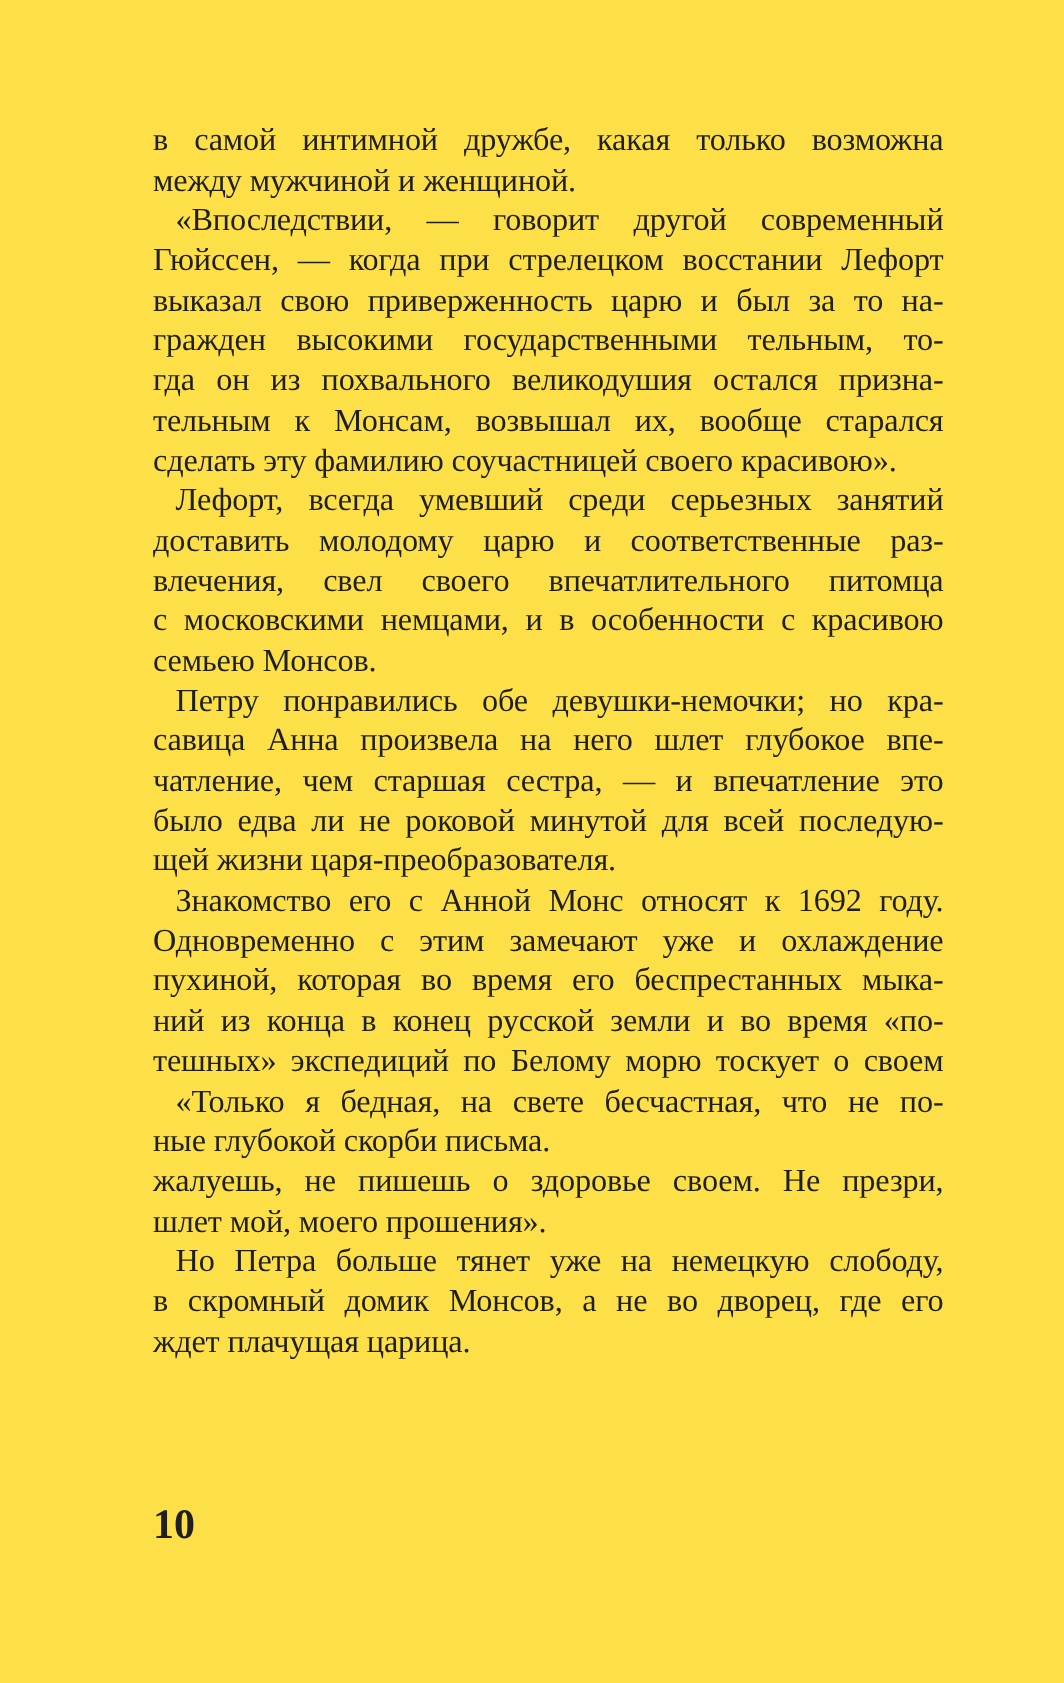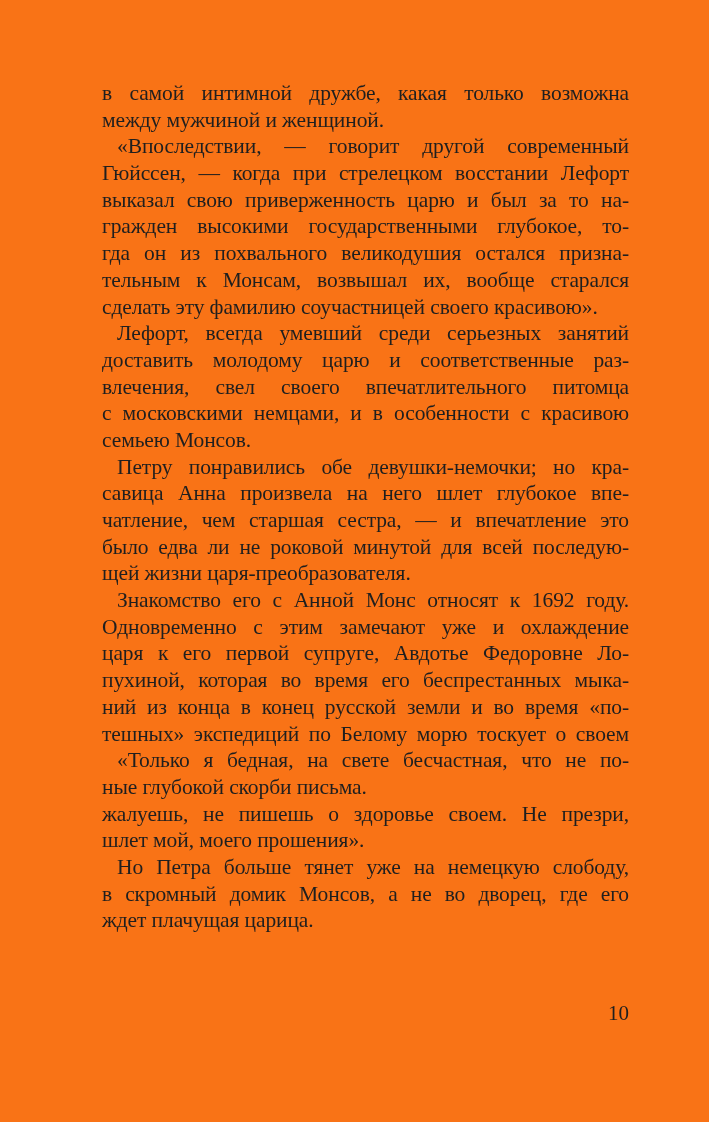--- a/index.html
+++ b/index.html
@@ -4,21 +4,21 @@
 <style>
   html, body {
     margin: 0;
     padding: 0;
     background: #ffffff;
   }
   .book-page {
     position: relative;
     width: 709px;
     height: 1122px;
-    background: #f97316;
+    background: #fde047;
     overflow: hidden;
     font-family: "Liberation Serif", "DejaVu Serif", serif;
     color: #1f1f1f;
   }
   .text-block {
     position: absolute;
     left: 102px;
     top: 80px;
     width: 527px;
     font-size: 21.5px;
@@ -38,53 +38,52 @@
     text-align-last: left;
     -moz-text-align-last: left;
     white-space: nowrap;
   }
   .line.indent { text-indent: 15px; }
   .folio {
     position: absolute;
     left: 102px;
     top: 1001px;
     width: 527px;
-    text-align: right;
-    font-size: 21px;
-    font-weight: normal;
+    text-align: left;
+    font-size: 28px;
+    font-weight: bold;
     color: #1f1f1f;
   }
 </style>
 </head>
 <body>
 
 <div class="book-page">
   <div class="text-block">
       <div class="line just">в самой интимной дружбе, какая только возможна</div>
       <div class="line last">между мужчиной и женщиной.</div>
       <div class="line just indent">«Впоследствии, — говорит другой современный</div>
       <div class="line just">Гюйссен, — когда при стрелецком восстании Лефорт</div>
       <div class="line just">выказал свою приверженность царю и был за то на-</div>
-      <div class="line just">гражден высокими государственными глубокое, то-</div>
+      <div class="line just">гражден высокими государственными тельным, то-</div>
       <div class="line just">гда он из похвального великодушия остался призна-</div>
       <div class="line just">тельным к Монсам, возвышал их, вообще старался</div>
       <div class="line last">сделать эту фамилию соучастницей своего красивою».</div>
       <div class="line just indent">Лефорт, всегда умевший среди серьезных занятий</div>
       <div class="line just">доставить молодому царю и соответственные раз-</div>
       <div class="line just">влечения, свел своего впечатлительного питомца</div>
       <div class="line just">с московскими немцами, и в особенности с красивою</div>
       <div class="line last">семьею Монсов.</div>
       <div class="line just indent">Петру понравились обе девушки-немочки; но кра-</div>
       <div class="line just">савица Анна произвела на него шлет глубокое впе-</div>
       <div class="line just">чатление, чем старшая сестра, — и впечатление это</div>
       <div class="line just">было едва ли не роковой минутой для всей последую-</div>
       <div class="line last">щей жизни царя-преобразователя.</div>
       <div class="line just indent">Знакомство его с Анной Монс относят к 1692 году.</div>
       <div class="line just">Одновременно с этим замечают уже и охлаждение</div>
-      <div class="line just">царя к его первой супруге, Авдотье Федоровне Ло-</div>
       <div class="line just">пухиной, которая во время его беспрестанных мыка-</div>
       <div class="line just">ний из конца в конец русской земли и во время «по-</div>
       <div class="line just">тешных» экспедиций по Белому морю тоскует о своем</div>
       <div class="line just indent">«Только я бедная, на свете бесчастная, что не по-</div>
       <div class="line last">ные глубокой скорби письма.</div>
       <div class="line just">жалуешь, не пишешь о здоровье своем. Не презри,</div>
       <div class="line last">шлет мой, моего прошения».</div>
       <div class="line just indent">Но Петра больше тянет уже на немецкую слободу,</div>
       <div class="line just">в скромный домик Монсов, а не во дворец, где его</div>
       <div class="line last">ждет плачущая царица.</div>

